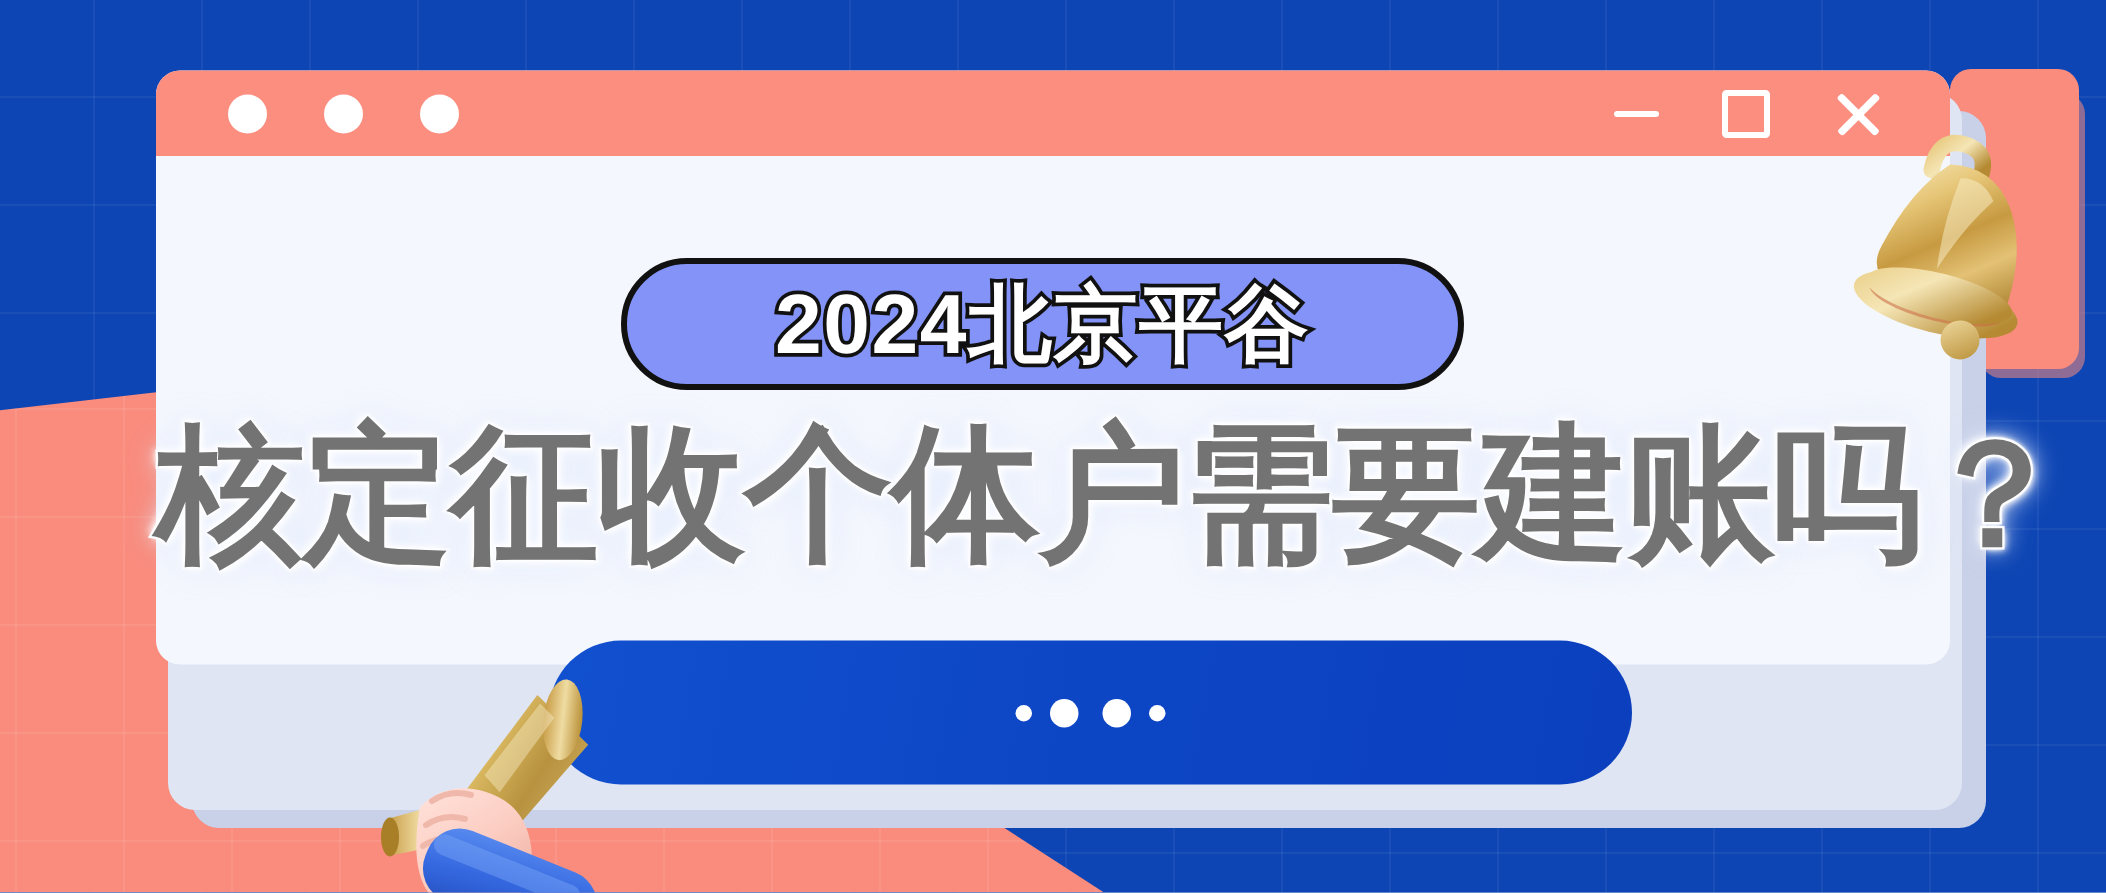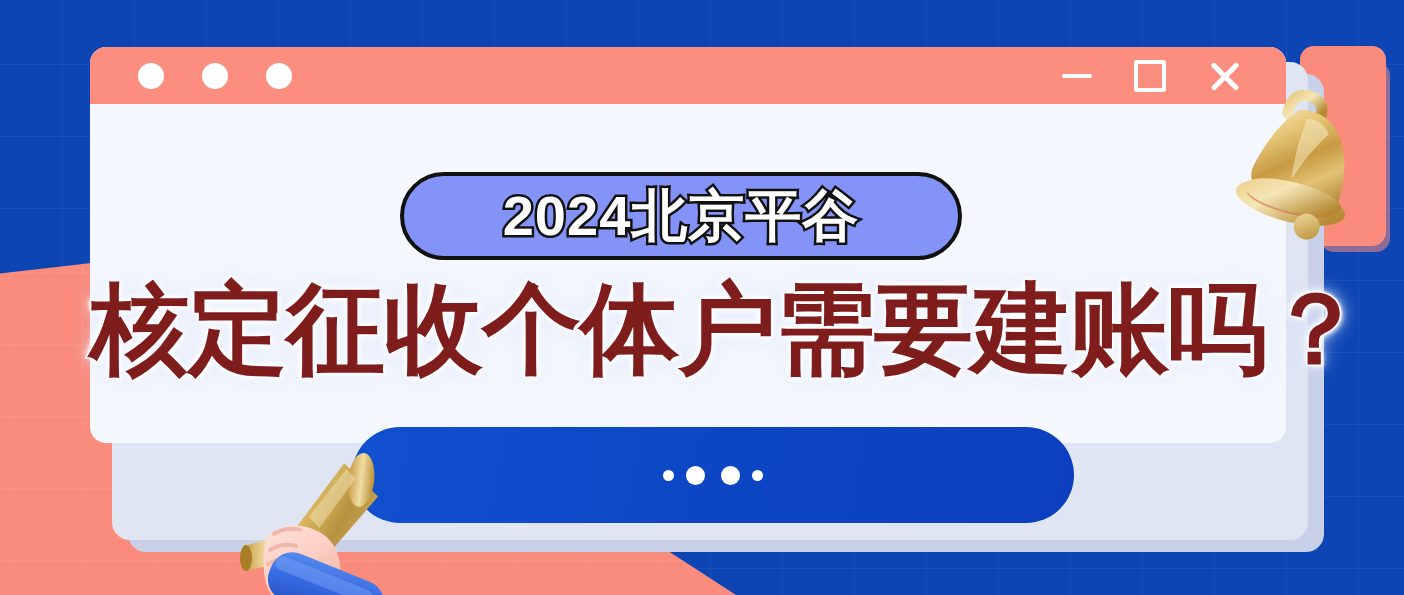--- a/index.html
+++ b/index.html
@@ -51,21 +51,21 @@
   .shadow-card {
     position:absolute;
     border-radius:18px;
     background:#cfd6ea;
   }
   #shadow-card-2 { left:128px; top:74px; width:1196px; height:478px; background:#c9d1e8; }
   #shadow-card-1 { left:112px; top:62px; width:1196px; height:478px; background:#dfe5f3; }
 
   
   #window-card {
-    position:absolute; left:90px; top:47px;
+    position:absolute; left:104px; top:47px;
     width:1196px; height:396px;
     background:#f4f7fd;
     border-radius:16px;
     overflow:visible;
     padding-left:20px;
   }
   #title-bar {
     position:absolute; left:0; top:0; width:100%; height:57px;
     background:#fb8e7f;
     border-radius:16px 16px 0 0;
@@ -113,21 +113,21 @@
 
   
   #headline {
     position:absolute; left:0; right:0; top:175px;
     text-align:center;
     font-family:"Liberation Sans", "DejaVu Sans", sans-serif;
     font-weight:bold;
     font-size:99px;
     line-height:1;
     letter-spacing:-1px;
-    color:#7f1d1d;
+    color:#737373;
     white-space:nowrap;
     text-shadow:
        0 0 3px #ffffff,  0 0 3px #ffffff,
        2px 2px 5px rgba(255,255,255,.95),
       -2px -2px 5px rgba(255,255,255,.95),
        0 0 14px rgba(255,255,255,.85),
        0 0 22px rgba(200,216,255,.7);
     -webkit-text-stroke:3px #ffffff;
     paint-order:stroke fill;
   }

